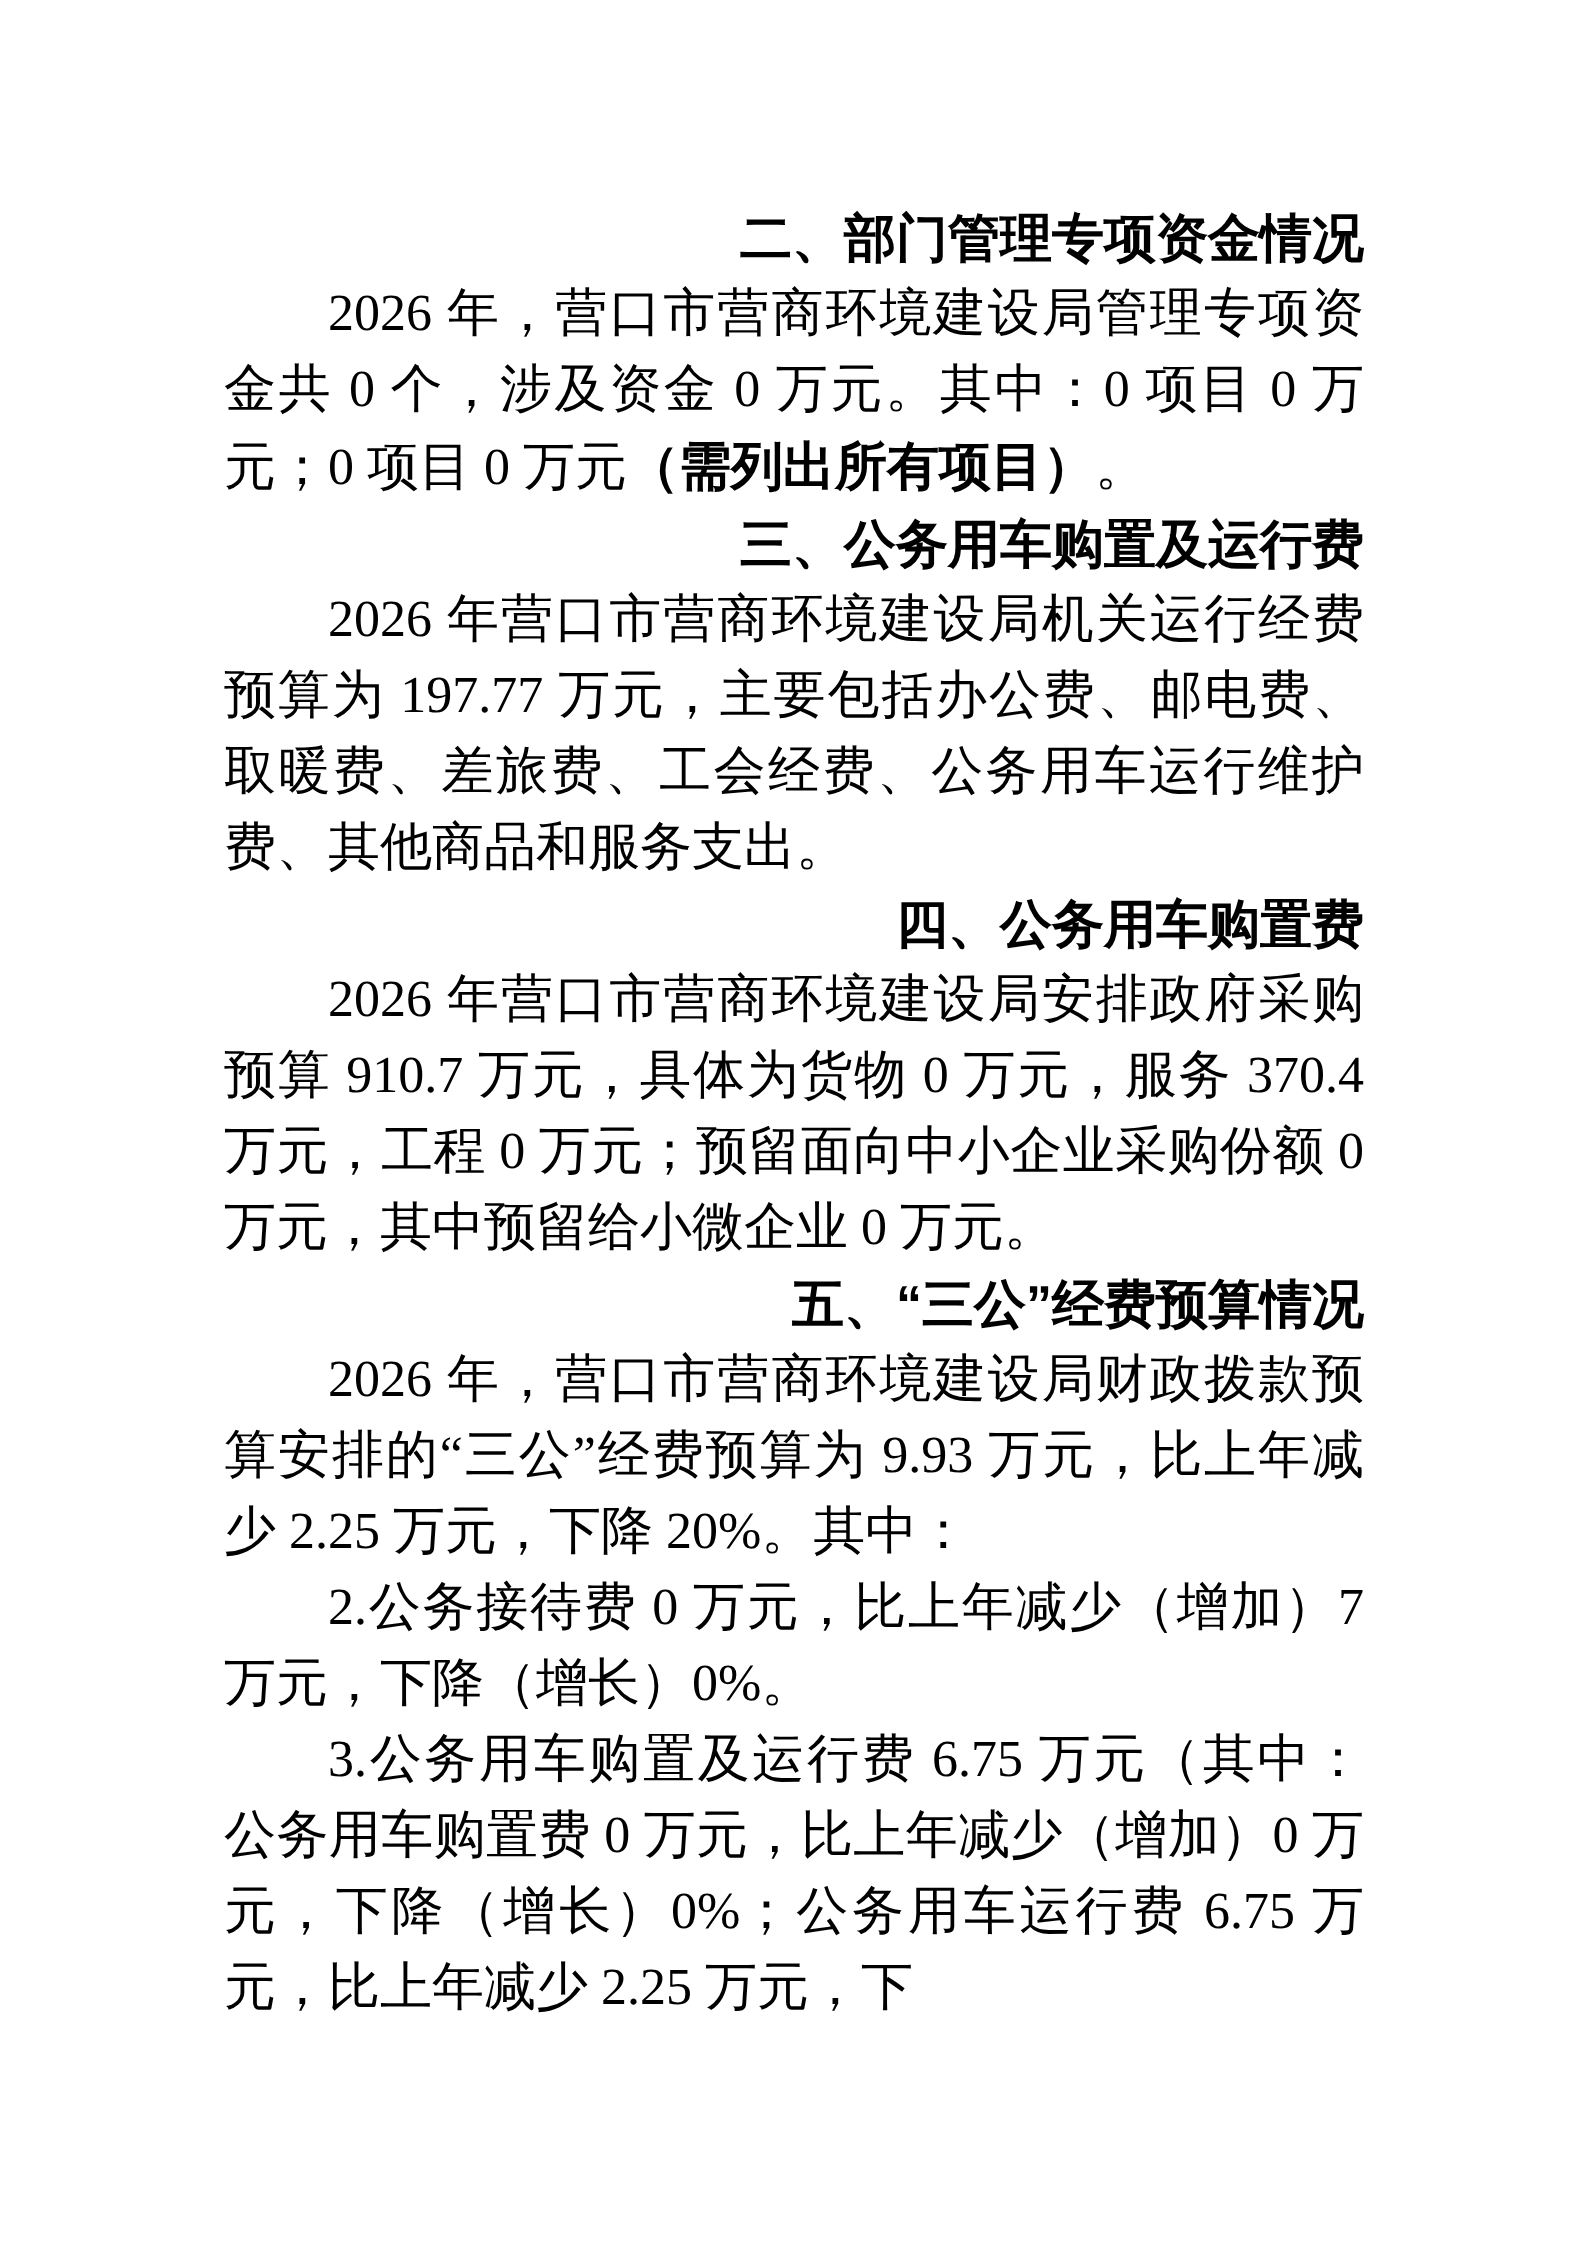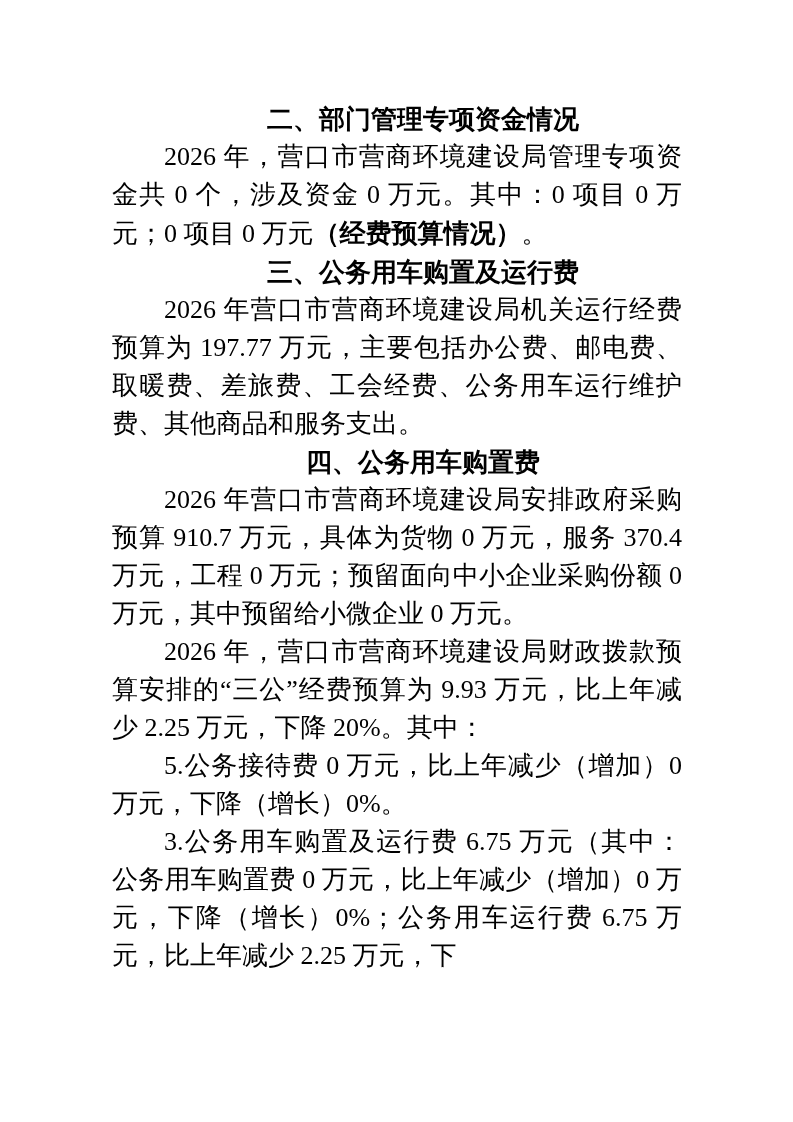--- a/index.html
+++ b/index.html
@@ -25,52 +25,53 @@
     line-height: 38px;
     text-align: justify;
   }
   .heading {
     margin: 0;
     font-family: "Liberation Sans", sans-serif;
     font-weight: bold;
     font-size: 26px;
     line-height: 38px;
     text-indent: 2em;
-    text-align: center;
+    text-align: right;
     white-space: nowrap;
   }
   .para {
     margin: 0;
     text-indent: 2em;
   }
   .bold-note {
     font-family: "Liberation Sans", sans-serif;
     font-weight: bold;
   }
 </style>
 </head>
 <body>
 
 <div class="doc-page">
   <div class="doc-content">
 
     <h2 class="heading">二、部门管理专项资金情况</h2>
 
-    <p class="para"><span>2026 年，营口市营商环境建设局管理专项资金共 0 个，涉及资金 0 万元。其中：0 项目 0 万元；0 项目 0 万元</span><span class="bold-note">（经费预算情况）</span><span>。</span></p>
+    <p class="para"><span>2026 年，营口市营商环境建设局管理专项资金共 0 个，涉及资金 0 万元。其中：0 项目 0 万元；0 项目 0 万元</span><span class="bold-note">（需列出所有项目）</span><span>。</span></p>
 
     <h2 class="heading">三、公务用车购置及运行费</h2>
 
     <p class="para">2026 年营口市营商环境建设局机关运行经费预算为 197.77 万元，主要包括办公费、邮电费、取暖费、差旅费、工会经费、公务用车运行维护费、其他商品和服务支出。</p>
 
     <h2 class="heading">四、公务用车购置费</h2>
 
     <p class="para">2026 年营口市营商环境建设局安排政府采购预算 910.7 万元，具体为货物 0 万元，服务 370.4 万元，工程 0 万元；预留面向中小企业采购份额 0 万元，其中预留给小微企业 0 万元。</p>
 
+    <h2 class="heading">五、“三公”经费预算情况</h2>
 
     <p class="para">2026 年，营口市营商环境建设局财政拨款预算安排的“三公”经费预算为 9.93 万元，比上年减少 2.25 万元，下降 20%。其中：</p>
 
 
-    <p class="para">5.公务接待费 0 万元，比上年减少（增加）0 万元，下降（增长）0%。</p>
+    <p class="para">2.公务接待费 0 万元，比上年减少（增加）7 万元，下降（增长）0%。</p>
 
     <p class="para">3.公务用车购置及运行费 6.75 万元（其中：公务用车购置费 0 万元，比上年减少（增加）0 万元，下降（增长）0%；公务用车运行费 6.75 万元，比上年减少 2.25 万元，下</p>
 
   </div>
 </div>
 
 </body></html>

